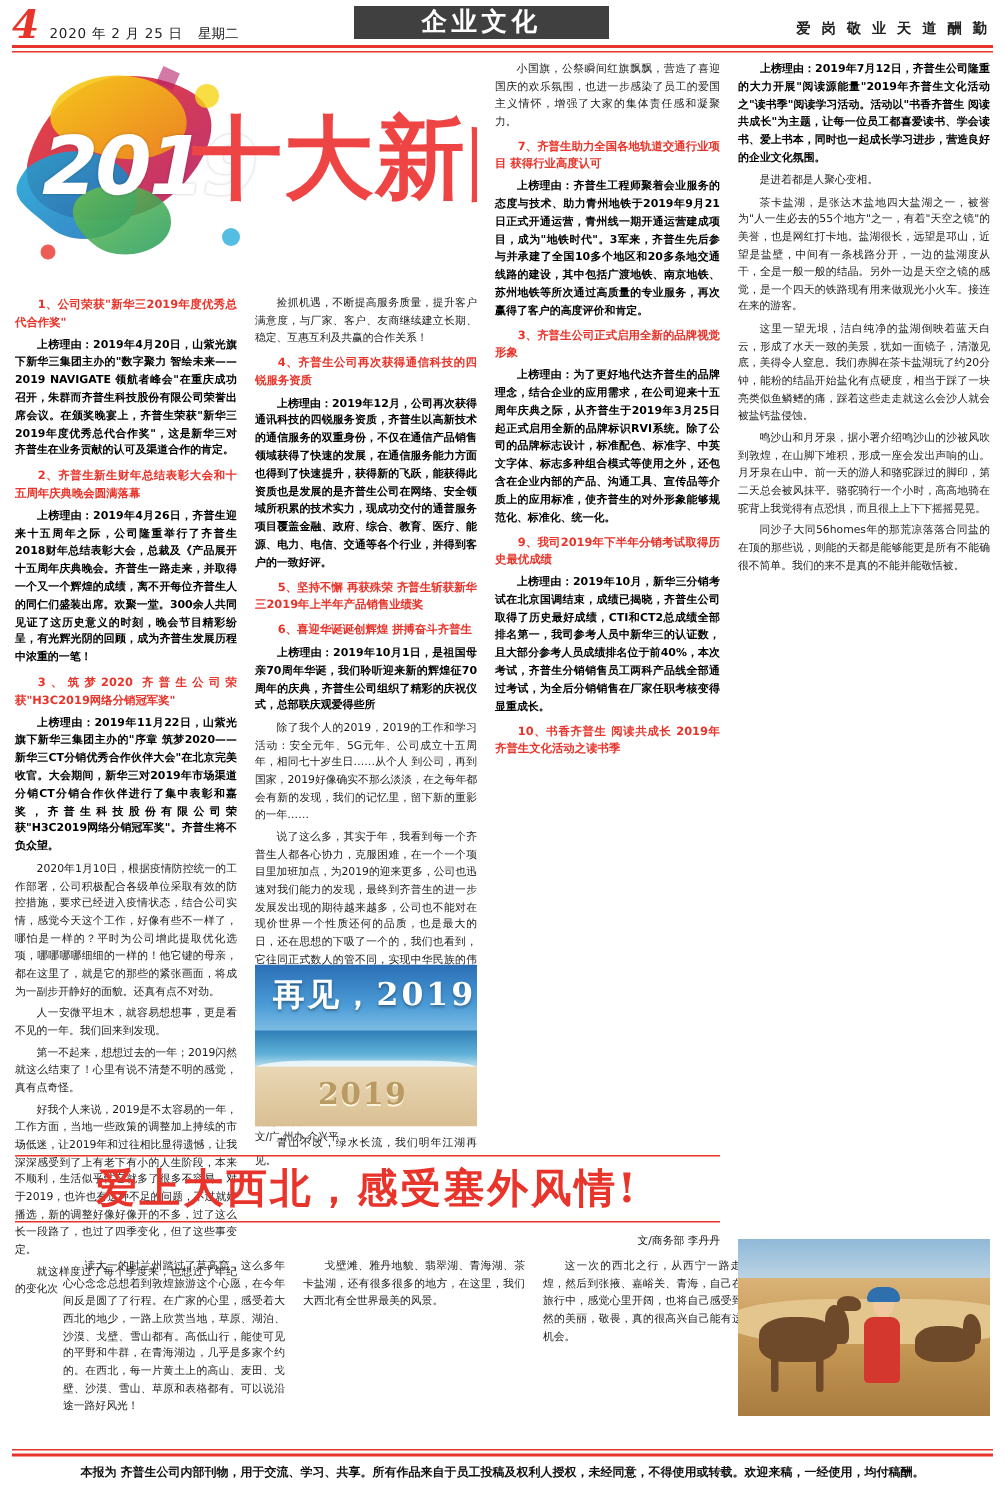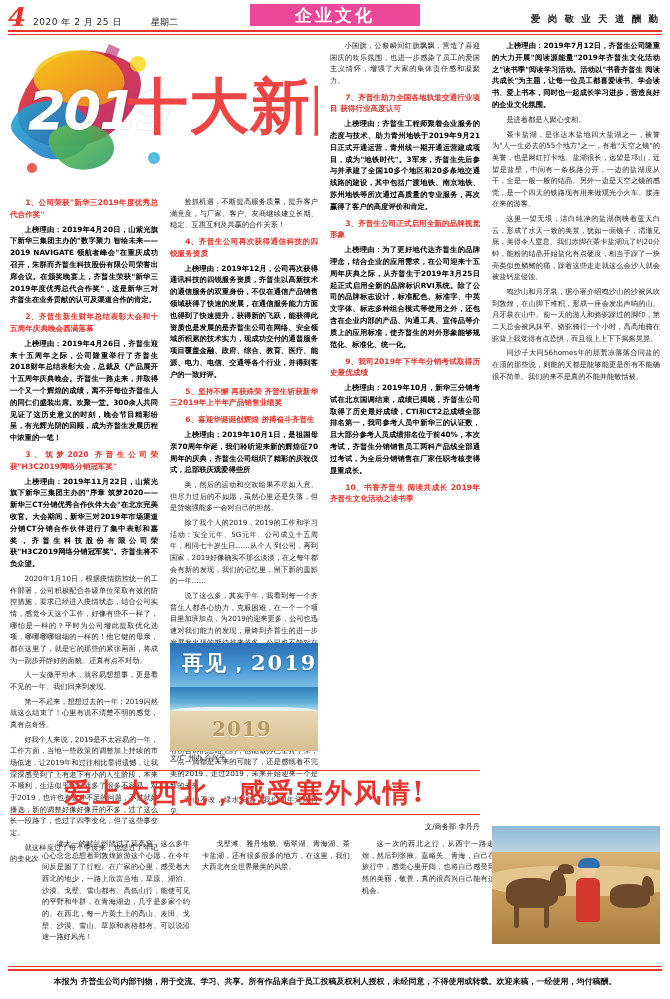--- a/index.html
+++ b/index.html
@@ -18,25 +18,25 @@
   .page-num{
     position:absolute;left:8px;top:4px;
     font-family:"DejaVu Serif","Liberation Serif",serif;
     font-style:italic;font-weight:bold;font-size:26px;color:#e8342a;
     line-height:26px;
   }
   .mast-date{
     position:absolute;left:33px;top:16px;font-size:9px;color:#222;letter-spacing:0.5px;
   }
   .mast-weekday{
-    position:absolute;left:132px;top:16px;font-size:9px;color:#222;margin-left:19px;
+    position:absolute;left:132px;top:16px;font-size:9px;color:#222;
   }
   .mast-title-band{
-    position:absolute;left:250px;top:4px;width:170px;height:22px;
-    background:#ec4899;color:#fff;text-align:center;
+    position:absolute;left:236px;top:4px;width:170px;height:22px;
+    background:#404040;color:#fff;text-align:center;
     font-family:"DejaVu Serif","Liberation Serif",serif;
     font-weight:bold;font-size:17px;line-height:22px;letter-spacing:3px;
   }
   .mast-slogan{
     position:absolute;right:10px;top:13px;font-size:9.5px;color:#222;letter-spacing:2px;
     font-weight:bold;
   }
   .mast-rule{
     position:absolute;left:8px;top:30px;width:654px;height:0;
     border-top:2px solid #e8342a;
@@ -216,21 +216,20 @@
     <p class="para">就这样度过了每个季度来，也想过了年纪的变化次</p>
   </div>
 
 <div class="col c2" id="col2" style="top:196px;">
     <p class="para">捡抓机遇，不断提高服务质量，提升客户满意度，与厂家、客户、友商继续建立长期、稳定、互惠互利及共赢的合作关系！</p>
     <p class="hd">4、齐普生公司再次获得通信科技的四锐服务资质</p>
     <p class="sub">上榜理由：2019年12月，公司再次获得通讯科技的四锐服务资质，齐普生以高新技术的通信服务的双重身份，不仅在通信产品销售领域获得了快速的发展，在通信服务能力方面也得到了快速提升，获得新的飞跃，能获得此资质也是发展的是齐普生公司在网络、安全领域所积累的技术实力，现成功交付的通普服务项目覆盖金融、政府、综合、教育、医疗、能源、电力、电信、交通等各个行业，并得到客户的一致好评。</p>
     <p class="hd">5、坚持不懈  再获殊荣    齐普生斩获新华三2019年上半年产品销售业绩奖</p>
     <p class="hd">6、喜迎华诞诞创辉煌  拼搏奋斗齐普生</p>
     <p class="sub">上榜理由：2019年10月1日，是祖国母亲70周年华诞，我们聆听迎来新的辉煌征70周年的庆典，齐普生公司组织了精彩的庆祝仪式，总部联庆观爱得些所</p>
-    <p class="para">美，然后的运动和交欢给果不尽如人意。但尽力过后的不如愿，虽然心里还是失落，但是货物强能多一会对自己的坦然。</p>
     <p class="para">除了我个人的2019，2019的工作和学习活动：安全元年、5G元年、公司成立十五周年，相同七十岁生日……从个人  到公司，再到国家，2019好像确实不那么淡淡，在之每年都会有新的发现，我们的记忆里，留下新的重影的一年……</p>
     <p class="para">说了这么多，其实于年，我看到每一个齐普生人都各心协力，克服困难，在一个一个项目里加班加点，为2019的迎来更多，公司也迅速对我们能力的发现，最终到齐普生的进一步发展发出现的期待越来越多，公司也不能对在现价世界一个性质还何的品质，也是最大的日，还在思想的下吸了一个的，我们也看到，它往同正式数人的管不同，实现中华民族的伟大复兴，是让我们每一个人都辛辛苦苦努力所求，也许正是在强大的期间，优秀的组织做更长，我才能变在去这里，刚就刚能还行才之的变化。</p>
     <p class="para">总结2019，可惜感的很多，已过也会当作有所告诉的总结上的，也能做办已坚持下来，一点一滴都是未来的可能了，还是感慨着不完美的2019，走过2019，未来开始迎来一个是新的未来。</p>
     <p class="para">青山不改，绿水长流，我们明年江湖再见。</p>
   </div>
 
 <div class="photo-goodbye">
   <div class="pg-sky"></div>
   <div class="pg-sea"></div>
   <div class="pg-foam"></div>

